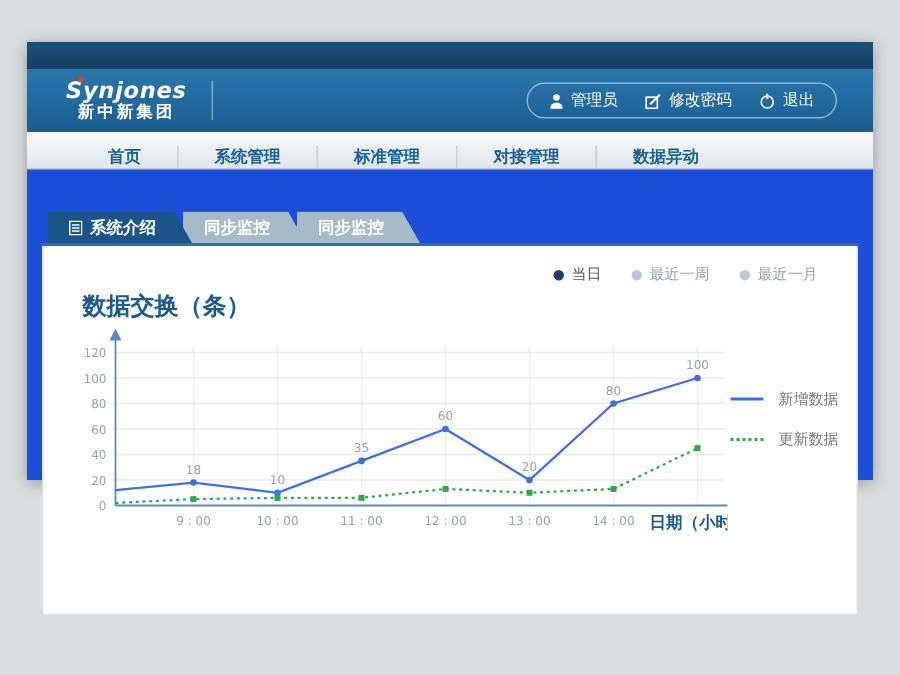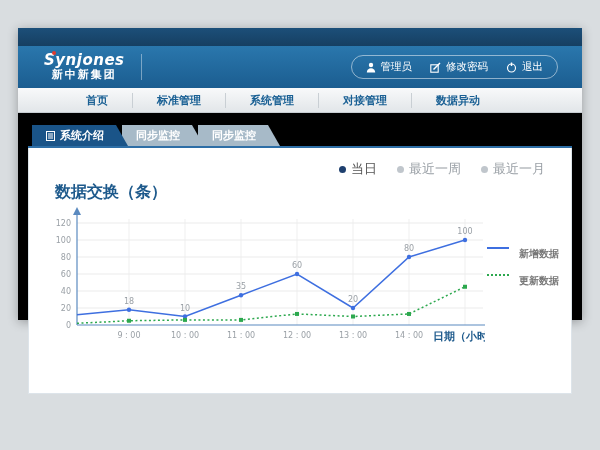--- a/index.html
+++ b/index.html
@@ -1,60 +1,60 @@
 <!DOCTYPE html>
 <html><head>
 <meta charset="utf-8">
 <style>
   * { margin:0; padding:0; box-sizing:border-box; }
   html,body { width:600px; height:450px; overflow:hidden; }
   body { background:#d9dde0; font-family:"DejaVu Sans","Liberation Sans",sans-serif; }
   .window { position:absolute; left:18px; top:28px; width:564px; height:292px;
-            background:#000000; box-shadow:0 2px 10px rgba(0,0,0,.3); }
+            background:#1d4ed8; box-shadow:0 2px 10px rgba(0,0,0,.3); }
   .topstrip { height:18px; background:linear-gradient(#1c4f79,#163f62); }
   .header { height:42px; background:linear-gradient(#2a77ad,#1b5d90);
             display:flex; align-items:center; color:#fff; }
   .brand { margin-left:26px; line-height:1.05; text-align:center; position:relative; }
   .brand-name { font-size:15px; font-weight:bold; font-style:italic; letter-spacing:.5px; }
   .brand-dot { position:absolute; left:8px; top:-2px; width:4px; height:4px;
                border-radius:50%; background:#e23b2e; }
   .brand-sub { font-size:11px; font-weight:bold; letter-spacing:2px; }
   .hsep { width:1px; height:26px; background:rgba(255,255,255,.4); margin:0 16px; }
   .app-title { font-size:15px; letter-spacing:1px; }
   .user-box { margin-left:auto; margin-right:24px; display:flex; align-items:flex-start; gap:18px;
               border:1px solid rgba(255,255,255,.5); border-radius:13px; padding:4px 14px;
               font-size:10.5px; }
   .user-item { display:flex; align-items:center; gap:5px; cursor:pointer; white-space:nowrap; }
   .nav { height:25px; background:linear-gradient(#f8f9fa,#e2e6e9); border-bottom:1px solid #c6ccd1;
-         display:flex; align-items:center; padding-left:44px; }
+         display:flex; align-items:flex-end; padding-left:30px; }
   .nav-item { display:flex; align-items:center; padding:0 24px; font-size:11px; font-weight:bold;
               color:#1a6094; cursor:pointer; }
   .nav-item + .nav-item { border-left:1px solid #c9cfd4; }
-  .content { padding-top:12px; }
+  .content { padding-top:28px; }
   .tabbar { margin:0 10px; display:flex; border-bottom:2px solid #2d6ea6; padding-left:4px; }
   .tab { height:21px; line-height:21px; padding:0 24px 0 14px; color:#fff; font-size:11px;
          font-weight:bold; background:#a7bac8; cursor:pointer; display:flex; align-items:center; gap:5px;
          clip-path:polygon(0 0, calc(100% - 12px) 0, 100% 100%, 0 100%); }
   .tab + .tab { margin-left:-6px; }
   .tab.active { background:#1a5488; z-index:2; }
   .panel { margin:0 10px; border:1px solid #dde4ea; border-top:none; padding:6px 12px 12px; height:246px;
            position:relative; background:#fff; }
   .radio-row { display:flex; justify-content:flex-end; gap:20px; padding:6px 14px 0 0; }
-  .radio-item { display:flex; align-items:center; font-size:13px; color:#9aa0a6; cursor:pointer; }
+  .radio-item { display:flex; align-items:center; font-size:10px; color:#9aa0a6; cursor:pointer; }
   .radio-item .dot { width:7px; height:7px; border-radius:50%; background:#c0c6cc; margin-right:5px; }
   .radio-item.selected { color:#555; }
   .radio-item.selected .dot { background:#1e3f6e; }
   .ylabel { font-size:16px; font-weight:bold; color:#1e5a8c; margin:4px 0 0 14px; }
   .chart-row { display:flex; margin-top:0; position:relative; }
   svg text.tick { font-size:8px; fill:#9aa0a6; }
   svg text.ptlabel { font-size:8px; fill:#9aa0a6; }
   svg text.xlabel { font-size:11px; font-weight:bold; fill:#1e5a8c; }
   .legend { margin-top:44px; margin-left:2px; }
-  .legend-item { display:flex; gap:10px; font-size:10px; color:#777;
-                 margin-bottom:13px; white-space:nowrap;font-weight:bold; }
+  .legend-item { display:flex; align-items:center; gap:10px; font-size:10px; color:#777;
+                 margin-bottom:13px; white-space:nowrap; }
   .legend-sample { width:22px; height:0; border-top:2px solid #000; }
   .legend-sample.dotted { border-top-style:dotted; }
   .note { border-top:1px solid #e9e9e9; margin-top:2px; padding:10px 6px 0; font-size:9px;
           color:#8a8a8a; text-align:center; line-height:1.4; }
   .note .prefix { color:#d93c3c; font-weight:bold; }
 </style>
 </head>
 <body>
 
 <div class="window">
@@ -87,22 +87,22 @@
           <circle cx="5.5" cy="6" r="4" fill="none" stroke="#fff" stroke-width="1.1"></circle>
           <line x1="5.5" y1="0.5" x2="5.5" y2="4" stroke="#fff" stroke-width="1.4"></line>
         </svg>
         <span>退出</span>
       </span>
     </div>
   </div>
 
   <div class="nav">
       <div class="nav-item">首页</div>
+      <div class="nav-item">系统管理</div>
       <div class="nav-item">标准管理</div>
-      <div class="nav-item">系统管理</div>
       <div class="nav-item">对接管理</div>
       <div class="nav-item">数据异动</div>
     </div>
 
   <div class="content">
     <div class="tabbar">
         <div class="tab active">
           <svg width="9" height="10" viewBox="0 0 9 10">
             <rect x="0.5" y="0.5" width="8" height="9" fill="none" stroke="#fff"></rect>
             <line x1="2" y1="3" x2="7" y2="3" stroke="#fff"></line>

